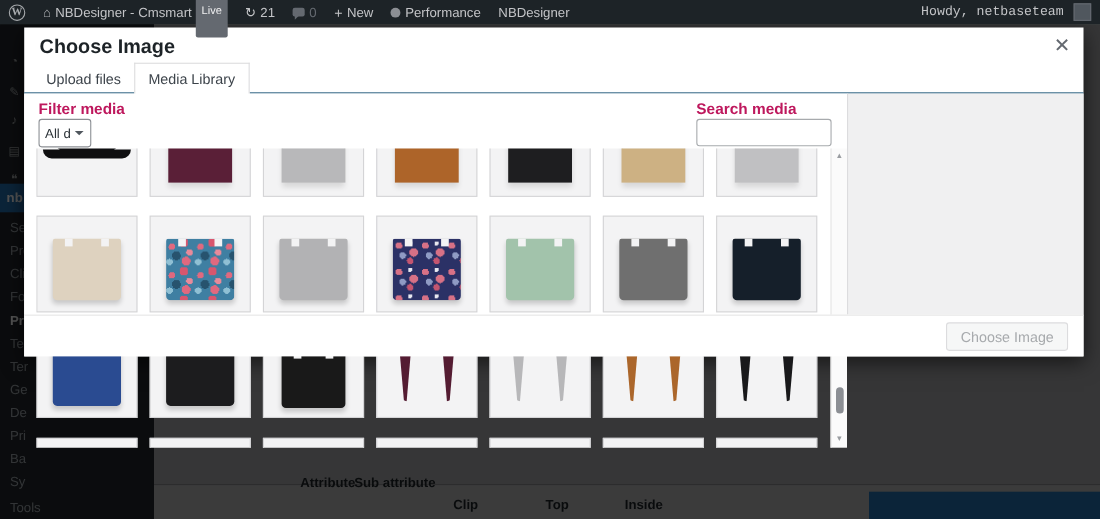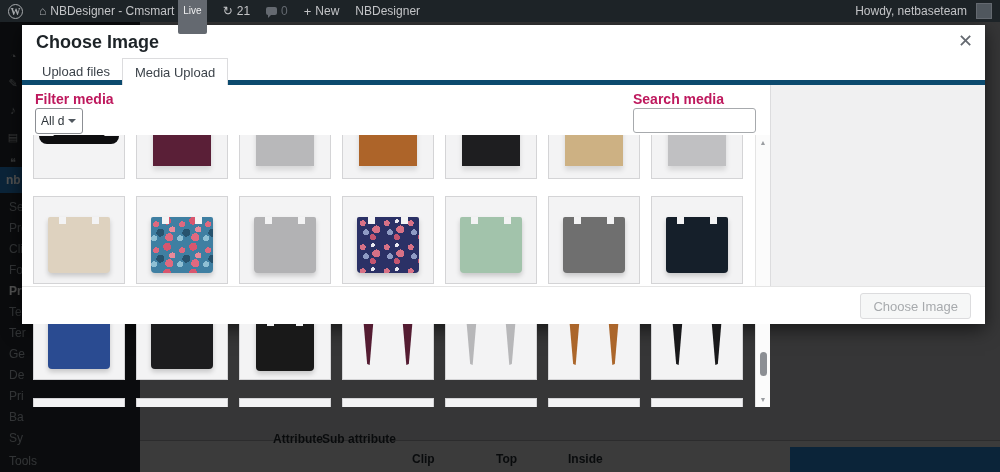--- a/index.html
+++ b/index.html
@@ -12,41 +12,41 @@
   .ab-item { display:flex; align-items:center; gap:4px; padding:0 8px; height:100%; white-space:nowrap; }
   .wp-logo { width:15px; height:15px; border:1.5px solid #a7aaad; border-radius:50%; color:#a7aaad; font-family:"Liberation Serif",serif; font-size:10px; font-weight:bold; display:flex; align-items:center; justify-content:center; }
   .home-glyph { font-size:12px; color:#a7aaad; }
   .live-badge { background:#646970; color:#f0f0f1; border-radius:2px; padding:17px 5px; font-size:10px; line-height:12px; }
   .refresh-glyph { font-size:12px; color:#c3c4c7; }
   .bubble { width:11px; height:8px; background:#646970; border-radius:2px; position:relative; }
   .bubble:after { content:""; position:absolute; left:2px; bottom:-3px; border:3px solid transparent; border-top-color:#646970; border-left-color:#646970; }
   .dim { color:#646970; }
   .plus-glyph { font-size:13px; color:#c3c4c7; }
   .perf-glyph { width:9px; height:9px; border-radius:50%; background:#8c8f94; }
-  .ab-right { margin-left:auto; display:flex; align-items:center; height:100%; }
+  .ab-right { margin-left:auto; display:flex; align-items:center; height:100%;font-family:Liberation Mono, monospace; }
   .avatar { width:16px; height:16px; background:#50575e; border:1px solid #646970; margin-left:5px; }
 
   
   .sidebar { position:absolute; top:22px; left:0; width:140px; bottom:0; background:#23282d; z-index:1; color:#a7aaad; font-size:12px; }
   .sb-icon { position:absolute; left:6px; width:14px; text-align:center; color:#a7aaad; font-size:11px; }
   .sb-nb { position:absolute; top:145px; left:0; width:140px; height:26px; background:#2271b1; color:#fff; display:flex; align-items:center; padding-left:6px; font-weight:bold; font-size:12px; }
   .sb-menu-item { position:absolute; left:9px; white-space:nowrap; color:#9ca2a7; }
   .sb-menu-item.active { color:#fff; font-weight:bold; }
   .page-content { position:absolute; top:22px; left:140px; right:0; bottom:0; background:#a9a9ab; z-index:1; }
   .bg-table { position:absolute; left:0; right:0; bottom:0; height:32px; background:#b6b6b8; border-top:1px solid #8a8a8c; }
   .bg-th { position:absolute; font-size:12px; font-weight:bold; color:#1d2327; white-space:nowrap; }
   .bg-accent-btn { position:absolute; right:0; bottom:0; width:210px; height:25px; background:#2271b1; z-index:2; }
 
   .overlay { position:absolute; top:22px; left:0; right:0; bottom:0; background:rgba(0,0,0,0.68); z-index:10; }
 
   
   .modal { position:absolute; left:22px; top:25px; width:963px; height:299px; background:#fff; z-index:20; box-shadow:0 5px 18px rgba(0,0,0,.6); }
   .modal-title { position:absolute; left:14px; top:7px; font-size:18px; font-weight:bold; color:#1d2327; }
   .close-btn { position:absolute; right:12px; top:6px; font-size:18px; color:#646970; line-height:20px; cursor:pointer; background:none; border:none; font-family:inherit; }
-  .tab-bar { position:absolute; left:0; top:33px; right:0; height:27px; border-bottom:5px solid #0c4a6e; display:flex; align-items:flex-start; padding-left:8px; }
+  .tab-bar { position:absolute; left:0; top:33px; right:0; height:27px; border-bottom:1px solid #0c4a6e; display:flex; align-items:center; padding-left:8px; }
   .tab { font-size:13px; color:#3c434a; padding:6px 12px 7px; margin-bottom:-1px; cursor:pointer; }
   .tab.active { background:#fff; border:1px solid #dcdcde; border-bottom:1px solid #fff; }
   .modal-content { position:absolute; top:60px; left:0; right:0; bottom:38px; }
   .left-pane { position:absolute; left:0; top:0; width:748px; bottom:0; background:#fff; }
   .right-pane { position:absolute; left:748px; top:0; right:0; bottom:0; background:#f0f0f1; border-left:1px solid #dcdcde; }
   .field-label { position:absolute; font-size:14px; font-weight:bold; color:#be185d; }
   .filter-label { left:13px; top:6px; }
   .filter-select { position:absolute; left:13px; top:23px; width:48px; height:26px; border:1px solid #8c8f94; border-radius:3px; background:#fff; font-size:12px; color:#2c3338; display:flex; align-items:center; gap:4px; padding:0 5px; cursor:pointer; }
   .chev { width:0; height:0; border-left:4px solid transparent; border-right:4px solid transparent; border-top:4px solid #50575e; }
   .search-label { left:611px; top:6px; }
@@ -153,38 +153,42 @@
     </div>
     <div class="ab-item">
       <span class="bubble"></span>
       <span class="dim">0</span>
     </div>
     <div class="ab-item">
       <span class="plus-glyph">+</span>
       <span>New</span>
     </div>
     <div class="ab-item">
+      <span class="perf-glyph"></span>
+      <span>Performance</span>
+    </div>
+    <div class="ab-item">
       <span>NBDesigner</span>
     </div>
   </div>
   <div class="ab-right">
     <div class="ab-item">
       <span>Howdy, netbaseteam</span>
       <span class="avatar"></span>
     </div>
   </div>
 </div>
 
 <div class="modal">
   <div class="modal-title">Choose Image</div>
   <button class="close-btn">✕</button>
 
   <div class="tab-bar">
     <div class="tab">Upload files</div>
-    <div class="tab active">Media Upload</div>
+    <div class="tab active">Media Library</div>
   </div>
 
   <div class="modal-content">
     <div class="left-pane">
       <span class="field-label filter-label">Filter media</span>
       <div class="filter-select">
         <span>All d</span>
         <span class="chev"></span>
       </div>
       <span class="field-label search-label">Search media</span>

